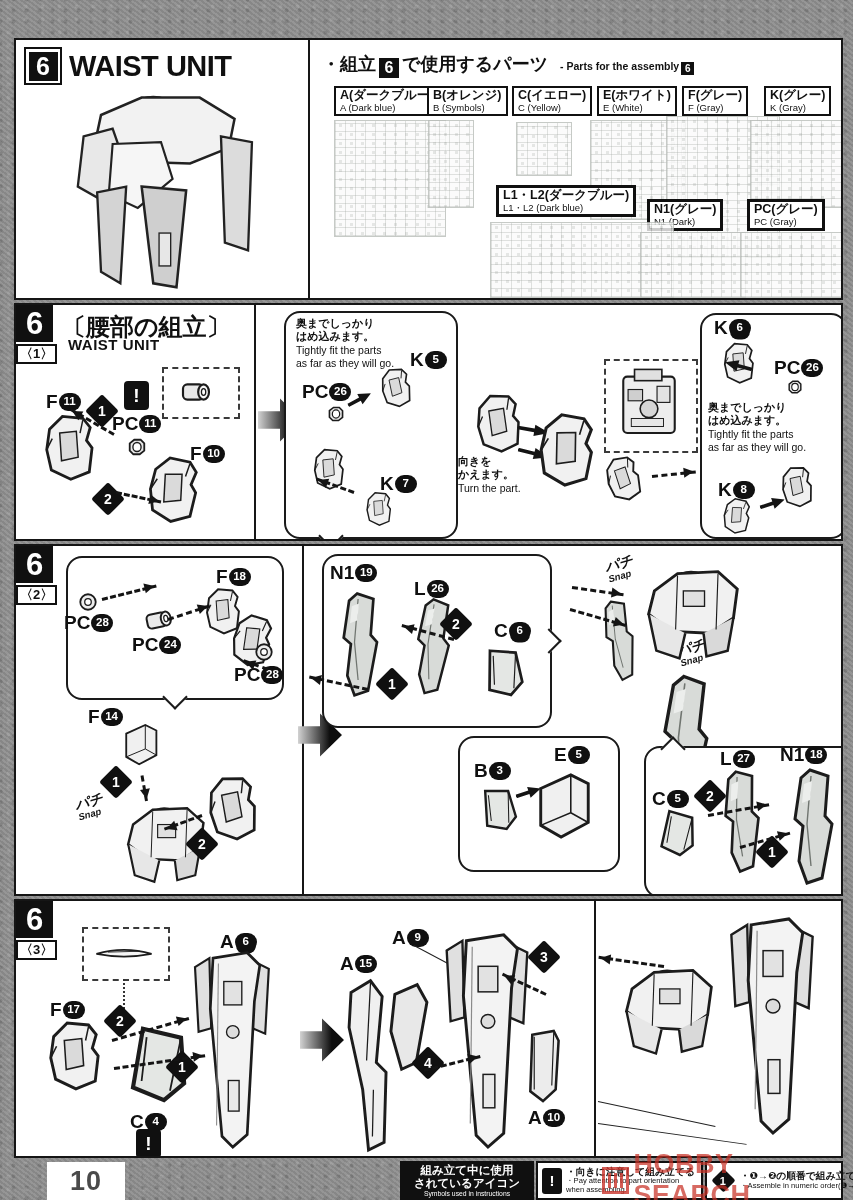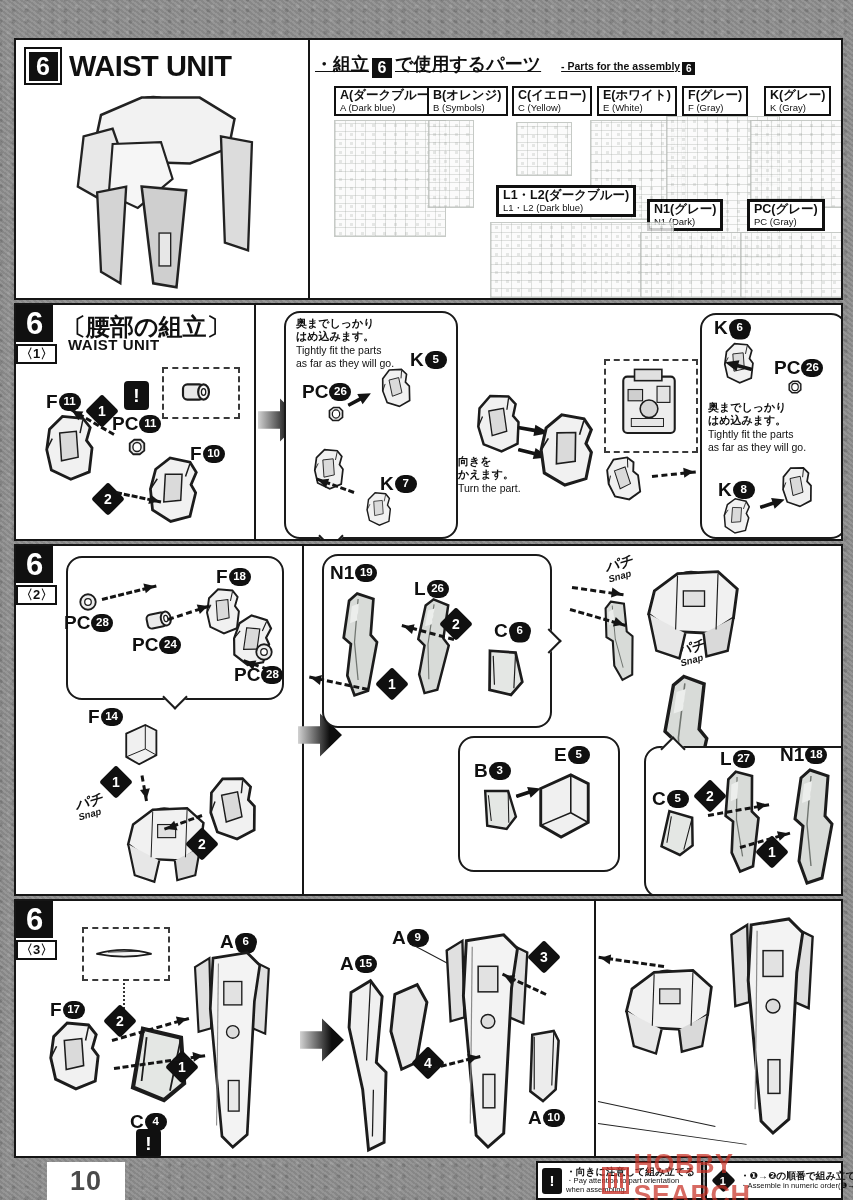--- a/index.html
+++ b/index.html
@@ -16,21 +16,21 @@
   #pC{left:14px;top:544px;width:829px;height:352px;}
   #pD{left:14px;top:899px;width:829px;height:259px;}
 
   
   .hdr{position:absolute;left:8px;top:7px;display:flex;align-items:center;}
   .numbox{display:inline-flex;border:2.5px solid #101010;background:#fff;padding:2.5px;}
   .numbox b{display:flex;width:29px;height:29px;background:#101010;color:#fff;align-items:center;justify-content:center;font-size:25px;font-weight:800;}
   .htitle{font-size:29px;font-weight:800;letter-spacing:-.5px;margin-left:7px;}
 
   
-  .ptitle{position:absolute;left:299px;top:12px;display:flex;align-items:baseline;gap:20px;white-space:nowrap;text-decoration:underline;}
+  .ptitle{position:absolute;left:306px;top:12px;display:flex;align-items:baseline;gap:12px;white-space:nowrap;}
   .pjp{font-size:18px;font-weight:800;}
   .b6{display:inline-flex;width:20px;height:20px;background:#101010;color:#fff;align-items:center;justify-content:center;font-size:16px;font-weight:800;margin:0 3px;vertical-align:-3px;}
   .b6.sm{width:13px;height:13px;font-size:10px;margin:0 2px;vertical-align:-2px;}
   .pen{font-size:10.5px;font-weight:600;}
   .rlabel{position:absolute;border:2px solid #101010;background:#fff;padding:1px 4px;line-height:1.08;white-space:nowrap;}
   .rlabel.hv{border-width:3px;}
   .rlabel .rjp{font-size:12.5px;font-weight:700;}
   .rlabel .ren{font-size:9.5px;}
   .sprue{position:absolute;opacity:.8;border:1px solid #b9bdb9;
     background:
@@ -630,20 +630,25 @@
       </svg>
     <span class="darr" style="left:648px;top:64px;width:66px;transform:rotate(188deg)"></span>
     <span class="ln" style="left:582px;top:200px;width:120px;transform:rotate(12deg)"></span>
     <span class="ln" style="left:582px;top:222px;width:150px;transform:rotate(8deg)"></span>
   </section>
 
   <div class="pagebox">
       <span>10</span>
     </div>
 
+  <div class="flegend">
+    <span class="jp">組み立て中に使用</span>
+    <span class="jp">されているアイコン</span>
+    <span class="en">Symbols used in instructions</span>
+  </div>
 
   <div class="fcell" id="fc1">
     <span class="fwarn">
         <span>!</span>
       </span>
     <span class="txt">
       <div class="jp">・向きに注意して組み立てる</div>
       <div class="en">・Pay attention to part orientation</div>
       <div class="en">when assembling.</div>
     </span>

